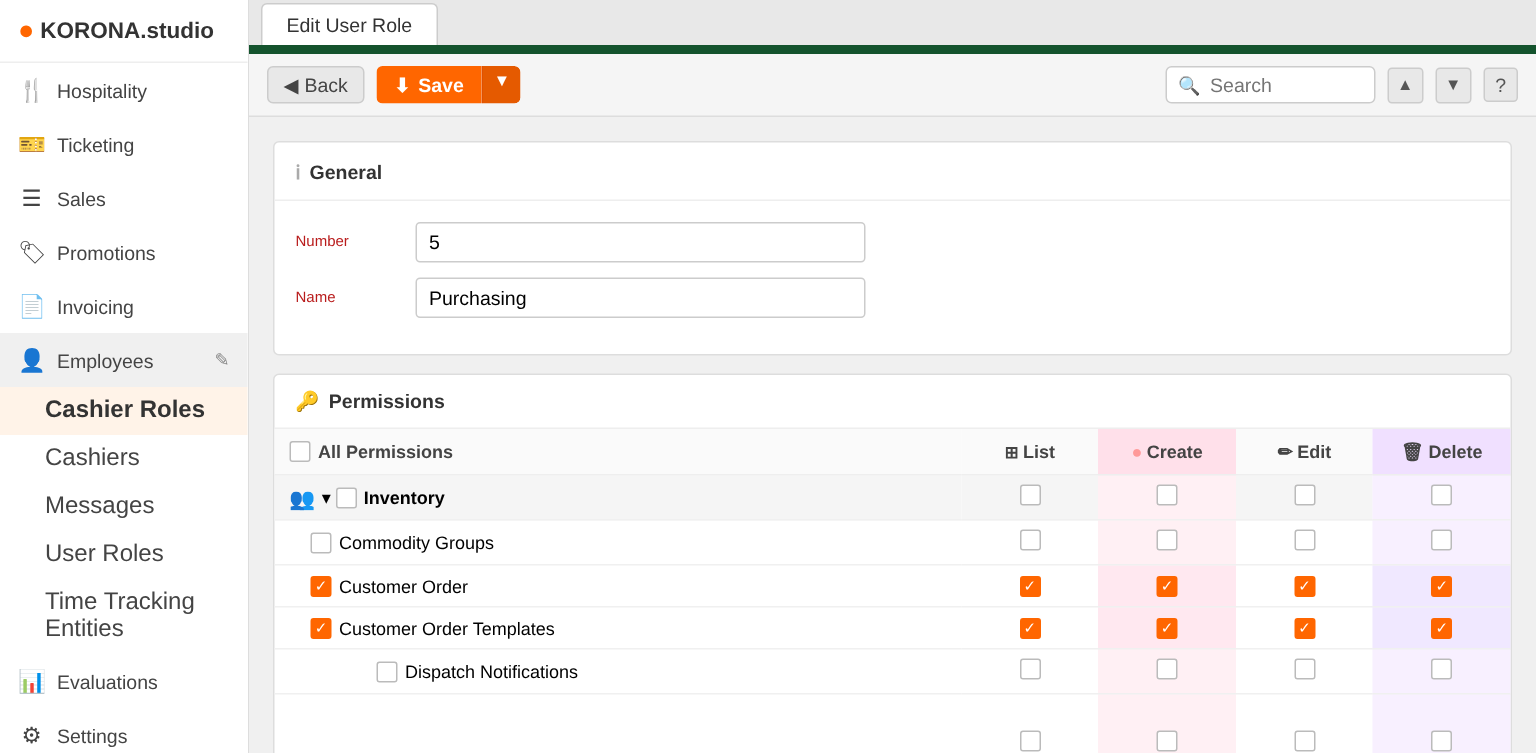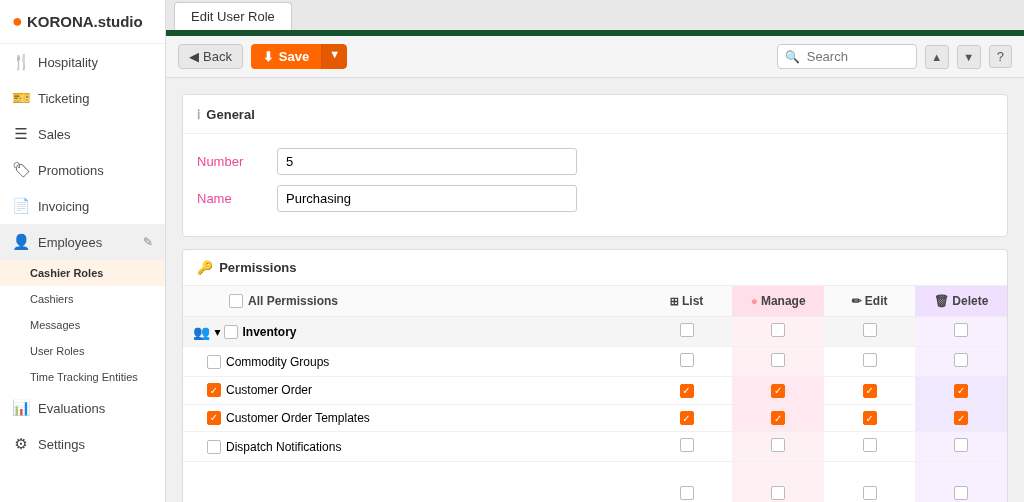--- a/index.html
+++ b/index.html
@@ -37,21 +37,21 @@
       font-size: 13px;
       position: relative;
     }
     .sidebar-item .icon { margin-right: 8px; font-size: 15px; width: 18px; text-align: center; }
     .sidebar-sub-item {
       display: flex;
       align-items: center;
       padding: 7px 12px 7px 30px;
       cursor: pointer;
       color: #444;
-      font-size: 11px;
+      font-size: 16px;
     }
     .sidebar-sub-item.active-sub { background: #fff3e8; font-weight: 600; color: #333; }
     .sidebar-edit-icon { margin-left: auto; font-size: 12px; color: #888; }
 
     
     .main {
       flex: 1;
       display: flex;
       flex-direction: column;
       overflow: hidden;
@@ -188,22 +188,22 @@
       color: #333;
     }
     .card-body { padding: 14px; }
     .form-row {
       display: flex;
       align-items: center;
       margin-bottom: 10px;
     }
     .form-label {
       width: 80px;
-      font-size: 13px;
-      color: #ec4899;
+      font-size: 10px;
+      color: #b91c1c;
     }
     .form-input {
       flex: 1;
       max-width: 300px;
       border: 1px solid #ccc;
       border-radius: 3px;
       padding: 5px 8px;
       font-size: 13px;
       outline: none;
     }
@@ -379,35 +379,35 @@
 
     <div class="perms-card">
       <div class="card-header">
         <span>🔑</span>
         <span>Permissions</span>
       </div>
       <table class="perms-table">
         <thead>
           <tr>
             <th class="left col-name">
-              <span style="display:flex;align-items:center;gap:5px;margin-left:36px;">
+              <span style="display:flex;align-items:center;gap:5px;">
                 <span class="cb-unchecked"></span>
                 <span>All Permissions</span>
               </span>
             </th>
             <th class="col-list">
               <span style="display:flex;align-items:center;justify-content:center;gap:3px;">
                 <span style="font-size:11px;">⊞</span>
                 <span>List</span>
               </span>
             </th>
             <th class="col-list th-create">
               <span style="display:flex;align-items:center;justify-content:center;gap:3px;">
                 <span style="color:#f99;">●</span>
-                <span>Manage</span>
+                <span>Create</span>
               </span>
             </th>
             <th class="col-list">
               <span style="display:flex;align-items:center;justify-content:center;gap:3px;">
                 <span>✏</span>
                 <span>Edit</span>
               </span>
             </th>
             <th class="col-list th-delete">
               <span style="display:flex;align-items:center;justify-content:center;gap:3px;">
@@ -468,21 +468,21 @@
               </span>
             </td>
             <td><span class="cb-checked">✓</span></td>
             <td style="background:#ffe8f0;"><span class="cb-checked">✓</span></td>
             <td><span class="cb-checked">✓</span></td>
             <td style="background:#f0e8ff;"><span class="cb-checked">✓</span></td>
           </tr>
 
           <tr>
             <td class="left indent">
-              <span style="display:flex;gap:5px;">
+              <span style="display:flex;gap:5px;margin-left:44px;">
                 <span class="cb-unchecked"></span>
                 <span>Dispatch Notifications</span>
               </span>
             </td>
             <td><span class="cb-unchecked"></span></td>
             <td style="background:#fff0f4;"><span class="cb-unchecked"></span></td>
             <td><span class="cb-unchecked"></span></td>
             <td style="background:#f8f0ff;"><span class="cb-unchecked"></span></td>
           </tr>
 

